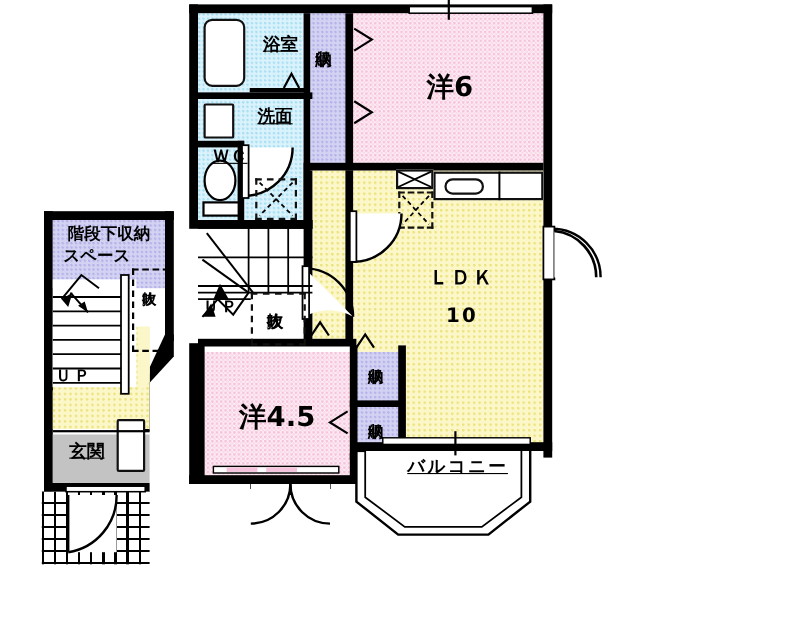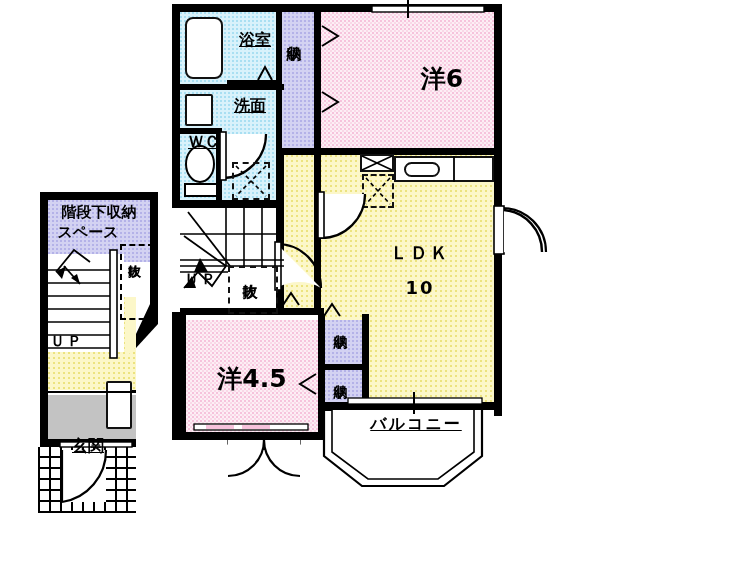--- a/index.html
+++ b/index.html
@@ -166,21 +166,21 @@
       <path d="M22 258 L66 258 A 52 52 0 0 1 22 310 Z" fill="#fff" stroke="none"></path>
       <path d="M66 258 A 52 52 0 0 1 22 310" fill="none" stroke="#000" stroke-width="2.2"></path>
       <line x1="22" y1="258" x2="22" y2="310" stroke="#000" stroke-width="2.2"></line>
       <rect x="20" y="250" width="72" height="5" fill="#fff" stroke="#000" stroke-width="1.4"></rect>
     </svg>
 
     <div class="lbl f12" style="left:9px; top:13px; width:100px;">階段下収納</div>
     <div class="lbl f12" style="left:9px; top:33px; width:78px;">スペース</div>
     <div class="lbl f10 lbl-v" style="left:88px; top:63px;">吹抜</div>
     <div class="lbl f16 sp-w" style="left:10px; top:142px; width:60px; text-align:left;">ＵＰ</div>
-    <div class="lbl f13" style="left:14px; top:210px; width:50px; text-align:right;margin-top:36px;">玄関</div>
+    <div class="lbl f13" style="left:14px; top:210px; width:50px; text-align:center;">玄関</div>
   </div>
 
   <div class="abs" style="left:172px; top:4px; width:360px; height:460px;">
 
     <div class="abs fill-blue" style="left:8px; top:8px; width:104px; height:192px;"></div>
 
     <div class="abs fill-lav" style="left:104px; top:8px; width:44px; height:142px;"></div>
 
     <div class="abs fill-pink" style="left:148px; top:8px; width:174px; height:143px;"></div>
 
@@ -364,25 +364,25 @@
       <rect x="176" y="394" width="134" height="6" fill="#fff" stroke="#000" stroke-width="1.3"></rect>
       <line x1="242" y1="388" x2="242" y2="410" stroke="#000" stroke-width="2"></line>
 
       <line x1="148" y1="406" x2="160" y2="406" stroke="#000" stroke-width="2"></line>
     </svg>
 
     <div class="lbl f13" style="left:56px; top:28px; width:54px;">浴室</div>
 
     <div class="lbl f13" style="left:50px; top:94px; width:56px;">洗面</div>
 
-    <div class="lbl f13" style="left:11px; top:130px; width:42px; text-align:center;">ＷＣ</div>
+    <div class="lbl f13" style="left:11px; top:130px; width:42px; text-align:right;">ＷＣ</div>
 
     <div class="lbl f12 lbl-v" style="left:114px; top:30px;">収納</div>
 
-    <div class="lbl f19" style="left:185px; top:62px; width:104px;padding-left:33px;">洋6</div>
+    <div class="lbl f19" style="left:185px; top:62px; width:104px;">洋6</div>
 
     <div class="lbl f22 sp-w" style="left:183px; top:240px; width:130px;">ＬＤＫ</div>
     <div class="lbl f22 sp-w" style="left:183px; top:275px; width:130px;">10</div>
 
     <div class="lbl f19" style="left:16px; top:362px; width:128px;">洋4.5</div>
 
     <div class="lbl f11 lbl-v" style="left:162px; top:320px;">収納</div>
 
     <div class="lbl f11 lbl-v" style="left:162px; top:370px;">収納</div>
 

